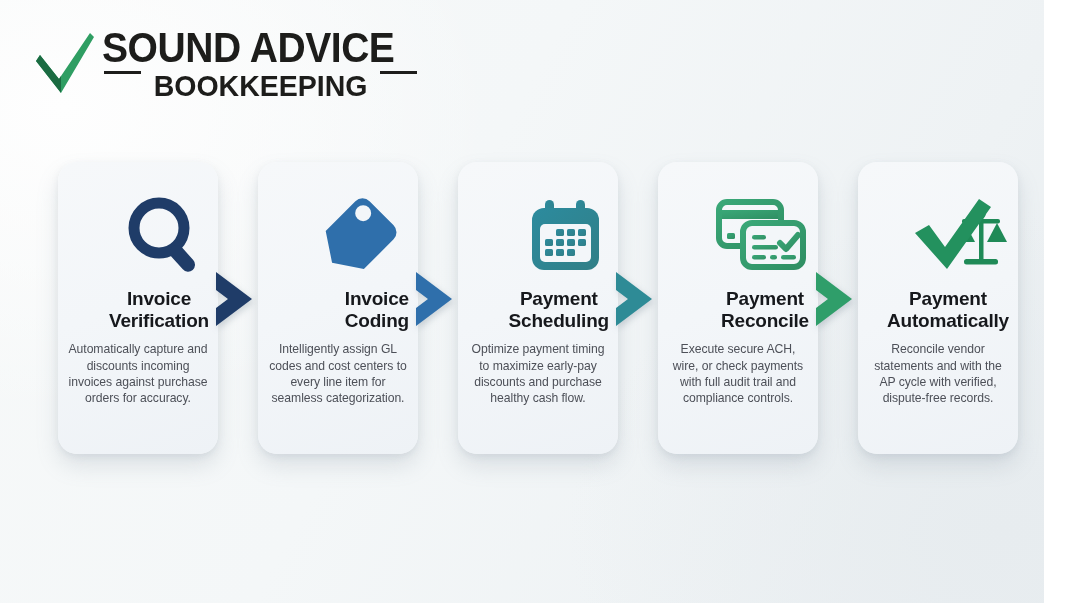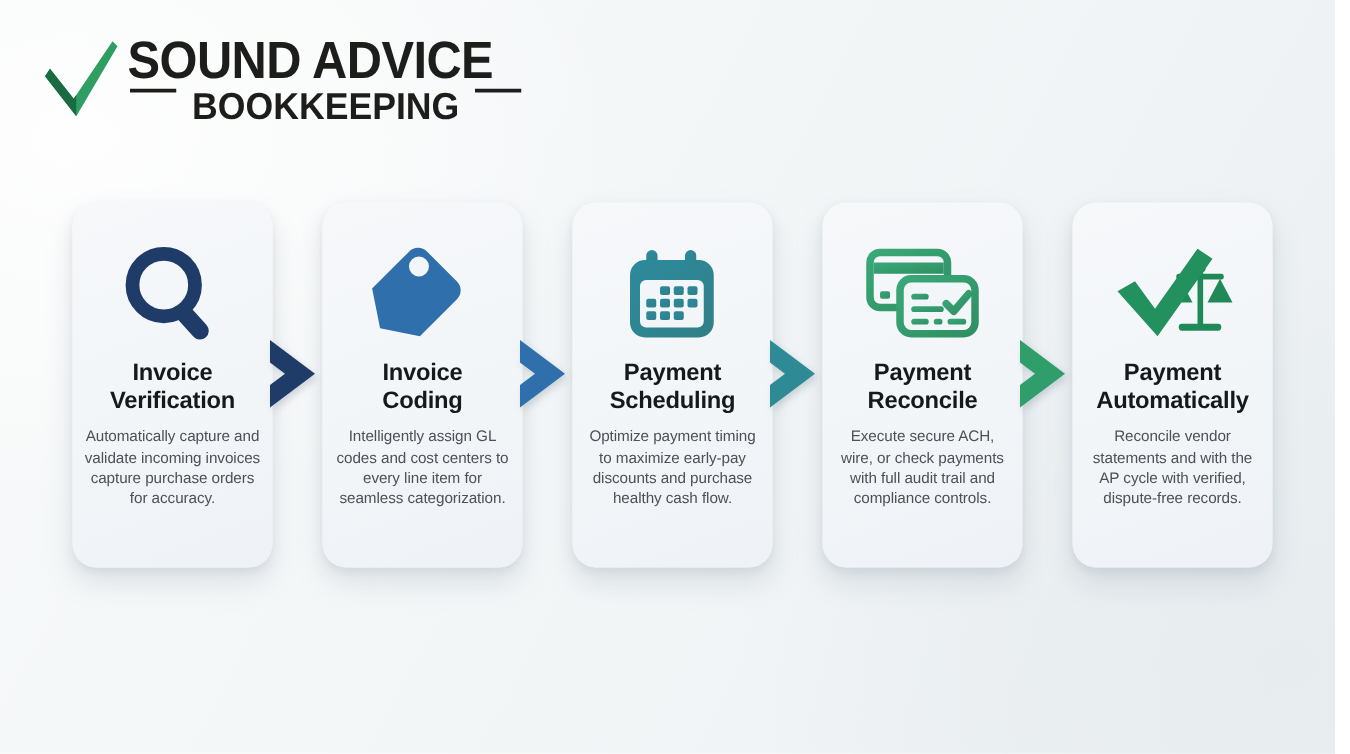--- a/index.html
+++ b/index.html
@@ -15,21 +15,20 @@
   }
   .canvas {
     position: relative;
     width: 1044px;
     height: 603px;
     background:
       radial-gradient(ellipse 700px 500px at 6% 18%, #fefefe 0%, rgba(254,254,254,0) 62%),
       radial-gradient(ellipse 620px 460px at 96% 88%, #e7ecef 0%, rgba(231,236,239,0) 70%),
       linear-gradient(118deg, #f7f9f9 0%, #f4f7f8 42%, #eef2f4 78%, #e9eef1 100%);
     overflow: hidden;
-    padding-left: 24px;
   }
 
   
   .logo {
     position: absolute;
     left: 34px;
     top: 27px;
     display: flex;
     align-items: center;
     gap: 6px;
@@ -89,21 +88,21 @@
     height: 310px;
   }
   .card {
     position: absolute;
     width: 160px;
     background: linear-gradient(160deg, #f6f8fa 0%, #f3f6f9 48%, #eef2f6 100%);
     border-radius: 19px;
     box-shadow: 0 12px 22px rgba(125,140,155,0.20), 0 3px 7px rgba(125,140,155,0.13);
     display: flex;
     flex-direction: column;
-    align-items: center;
+    align-items: flex-end;
     padding: 34px 9px 16px 9px;
     box-sizing: border-box;
     z-index: 2;
   }
   .card-icon {
     height: 78px;
     display: flex;
     align-items: center;
     justify-content: center;
     margin-bottom: 14px;
@@ -159,21 +158,21 @@
       <div class="card-icon">
         <svg width="86" height="80" viewBox="0 0 86 80">
           <circle cx="36" cy="33" r="25" fill="none" stroke="#1f3c68" stroke-width="11"></circle>
           <rect x="52" y="48" width="14" height="31" rx="7" transform="rotate(-42 59 63)" fill="#1f3c68"></rect>
         </svg>
       </div>
       <div class="card-title">
         <span>Invoice</span><br>
         <span>Verification</span>
       </div>
-      <div class="card-desc">Automatically capture and validate incoming invoices capture purchase orders for accuracy.</div>
+      <div class="card-desc">Automatically capture and discounts incoming invoices against purchase orders for accuracy.</div>
     </div>
 
     <svg class="chev" style="left:212px; top:114px;" viewBox="0 0 44 58">
       <path d="M4 2 L40 29 L4 56 L4 38 L16 29 L4 20 Z" fill="#1f3c68"></path>
     </svg>
 
     <div class="card" style="left:258px; top:6px; height:292px;">
       <div class="card-icon">
         <svg width="86" height="80" viewBox="0 0 86 80">
           <g transform="rotate(-45 43 38)">

